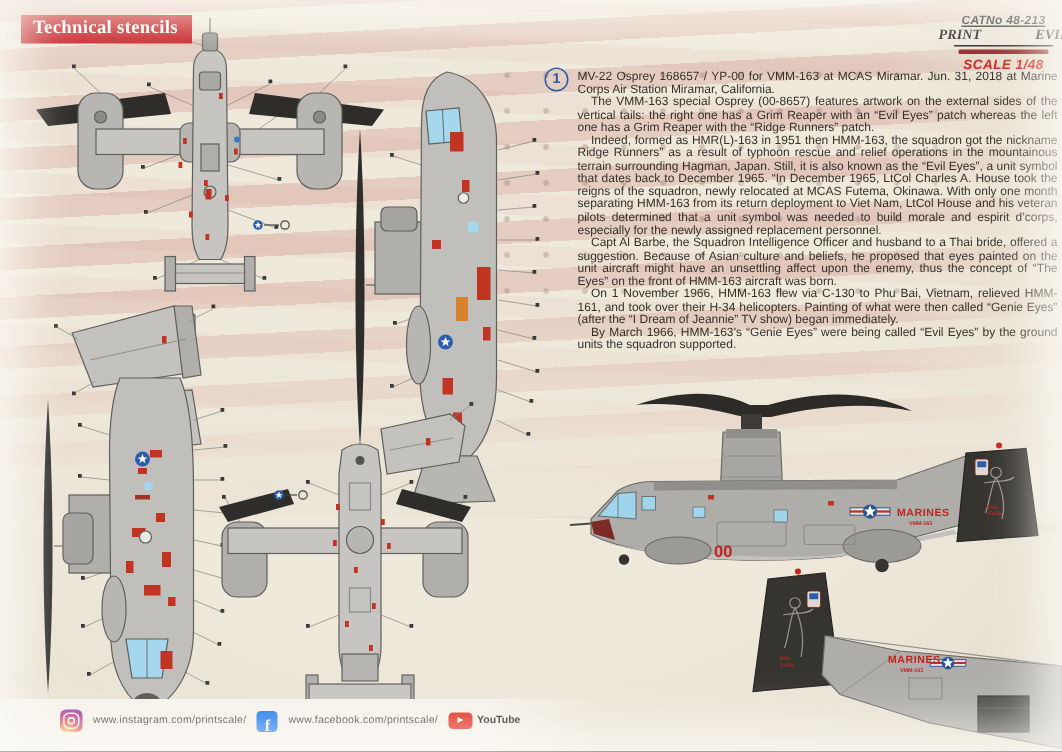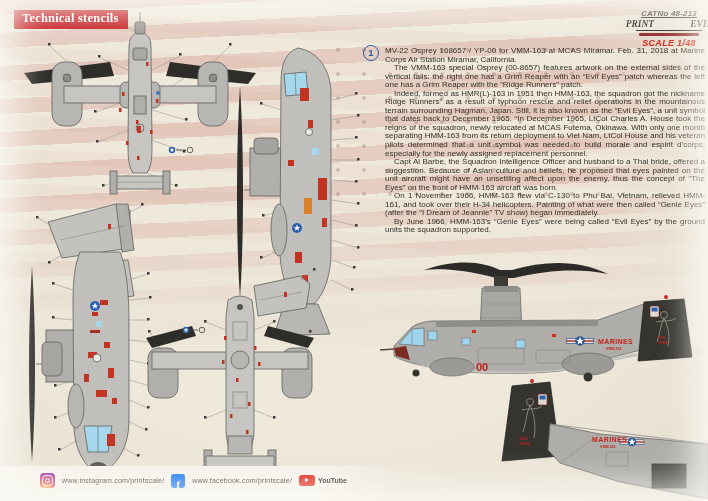--- a/index.html
+++ b/index.html
@@ -368,26 +368,26 @@
     </div>
     <div class="brand-url"></div>
     <div class="scale">Scale 1/48</div>
   </div>
 
   <div class="item-badge">
     <span>1</span>
   </div>
 
   <div class="article">
-    <p class="no-indent">MV-22 Osprey 168657 / YP-00 for VMM-163 at MCAS Miramar. Feb. 31, 2018 at Marine Corps Air Station Miramar, California.</p>
+    <p class="no-indent">MV-22 Osprey 168657 / YP-00 for VMM-163 at MCAS Miramar. Jun. 31, 2018 at Marine Corps Air Station Miramar, California.</p>
     <p>The VMM-163 special Osprey (00-8657) features artwork on the external sides of the vertical tails: the right one has a Grim Reaper with an “Evil Eyes” patch whereas the left one has a Grim Reaper with the “Ridge Runners” patch.</p>
     <p>Indeed, formed as HMR(L)-163 in 1951 then HMM-163, the squadron got the nickname Ridge Runners” as a result of typhoon rescue and relief operations in the mountainous terrain surrounding Hagman, Japan. Still, it is also known as the “Evil Eyes”, a unit symbol that dates back to December 1965. “In December 1965, LtCol Charles A. House took the reigns of the squadron, newly relocated at MCAS Futema, Okinawa. With only one month separating HMM-163 from its return deployment to Viet Nam, LtCol House and his veteran pilots determined that a unit symbol was needed to build morale and espirit d’corps, especially for the newly assigned replacement personnel.</p>
     <p>Capt Al Barbe, the Squadron Intelligence Officer and husband to a Thai bride, offered a suggestion. Because of Asian culture and beliefs, he proposed that eyes painted on the unit aircraft might have an unsettling affect upon the enemy, thus the concept of “The Eyes” on the front of HMM-163 aircraft was born.</p>
     <p>On 1 November 1966, HMM-163 flew via C-130 to Phu Bai, Vietnam, relieved HMM-161, and took over their H-34 helicopters. Painting of what were then called “Genie Eyes” (after the “I Dream of Jeannie” TV show) began immediately.</p>
-    <p>By June 1966, HMM-163’s “Genie Eyes” were being called “Evil Eyes” by the ground units the squadron supported.</p>
+    <p>By March 1966, HMM-163’s “Genie Eyes” were being called “Evil Eyes” by the ground units the squadron supported.</p>
   </div>
 
 
   <svg class="profiles" width="708" height="501" viewBox="0 0 708 501">
     <defs>
       <polygon id="wstar2" points="0,-3.4 0.95,-1.05 3.2,-1.05 1.4,0.45 2,2.8 0,1.35 -2,2.8 -1.4,0.45 -3.2,-1.05 -0.95,-1.05" fill="#fff"></polygon>
       <g id="insignia">
         <rect x="-14" y="-2.6" width="28" height="5.2" fill="#e9e7e2" stroke="#2b5590" stroke-width="0.7"></rect>
         <rect x="-14" y="-0.8" width="28" height="1.6" fill="#b5342c"></rect>
         <circle r="5" fill="#2b5590"></circle>

